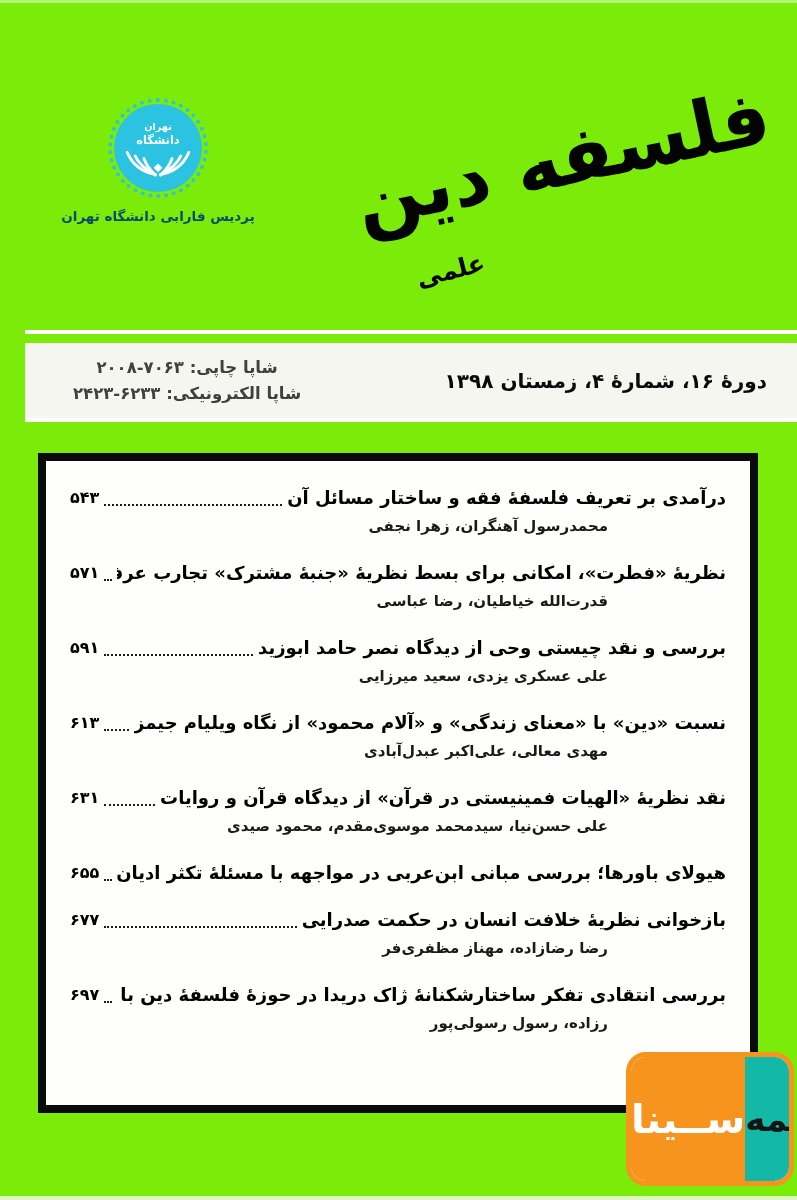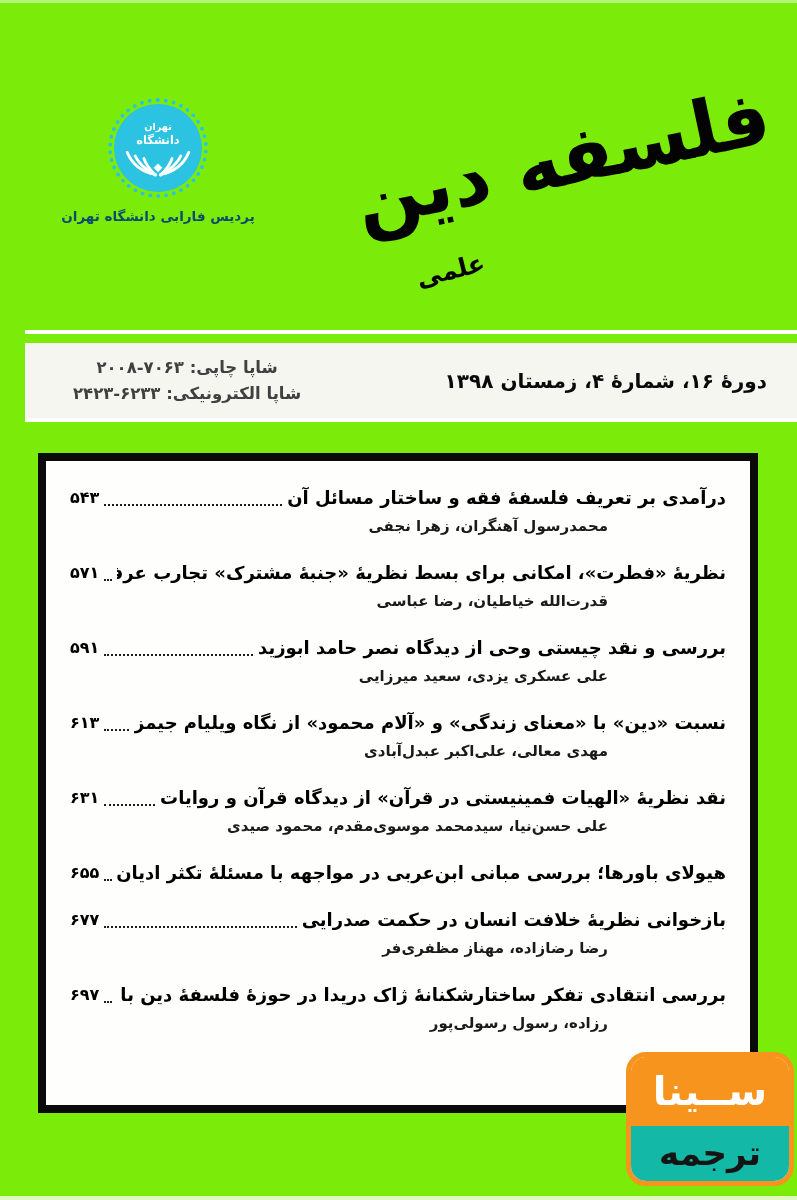--- a/index.html
+++ b/index.html
@@ -77,21 +77,21 @@
   .toc-page{flex:0 0 auto;font-size:16px;}
   .toc-authors{
     margin-top:5px;font-size:15px;line-height:23px;color:#1a1a1a;
     padding-right:118px;white-space:nowrap;font-weight:bold;
   }
 
   
   .watermark{
     position:absolute;right:3px;top:1052px;width:168px;height:134px;
     box-sizing:border-box;border:5px solid #F7941D;border-radius:20px;
-    background:#fff;overflow:hidden;display:flex;flex-direction:column;z-index:5;
+    background:#fff;overflow:hidden;display:flex;z-index:5;
   }
   .wm-top{
     flex:1.25;background:#F7941D;color:#fff;
     display:flex;align-items:center;justify-content:center;
     font-size:40px;font-weight:bold;direction:rtl;
   }
   .wm-bottom{
     flex:1;background:#14b8a6;color:#141414;
     display:flex;align-items:center;justify-content:center;
     font-size:34px;font-weight:bold;direction:rtl;

